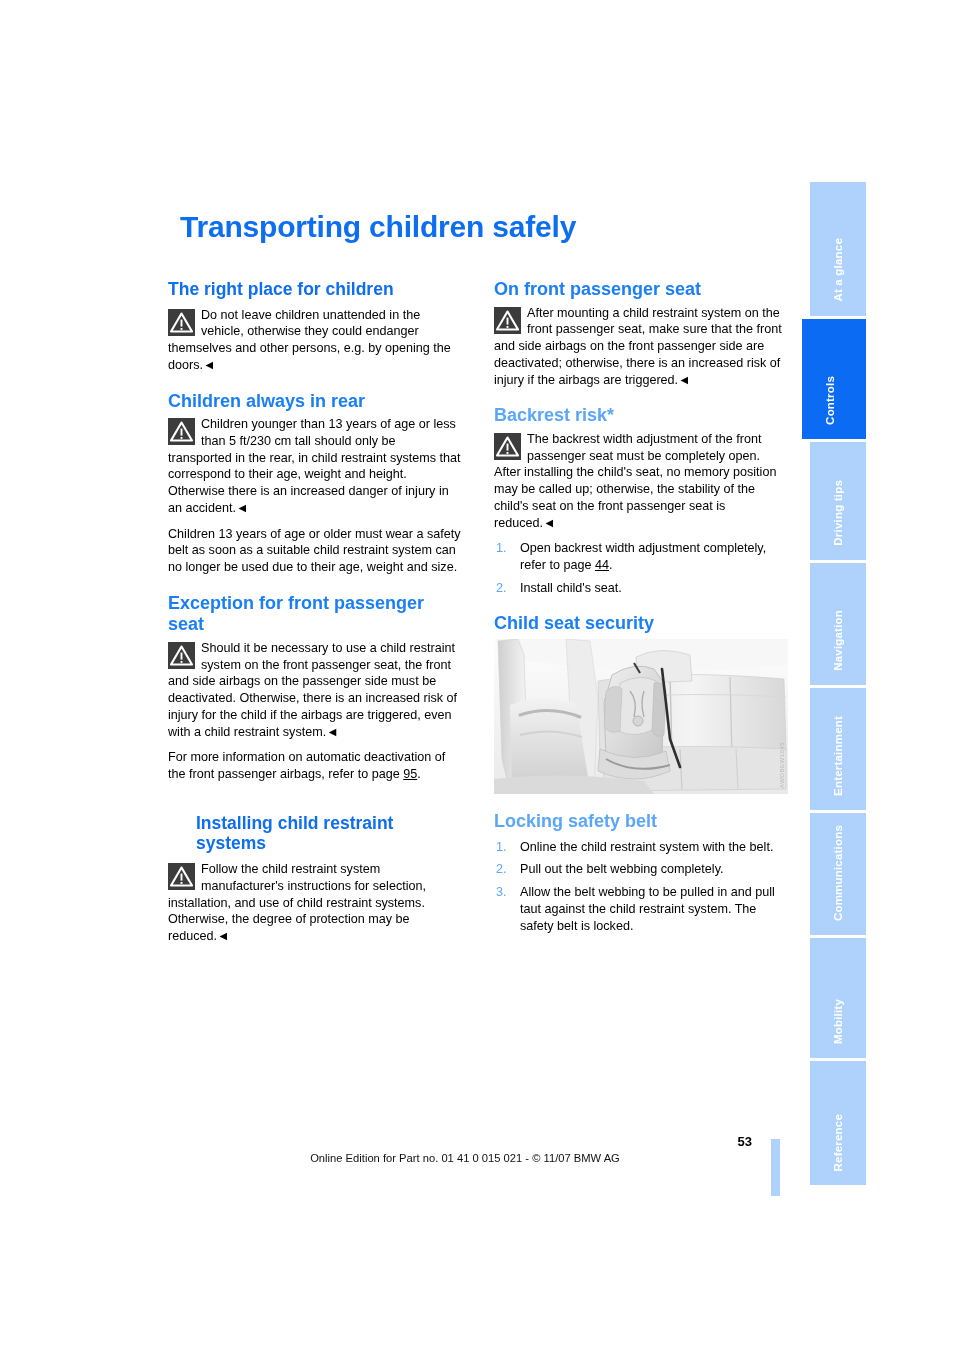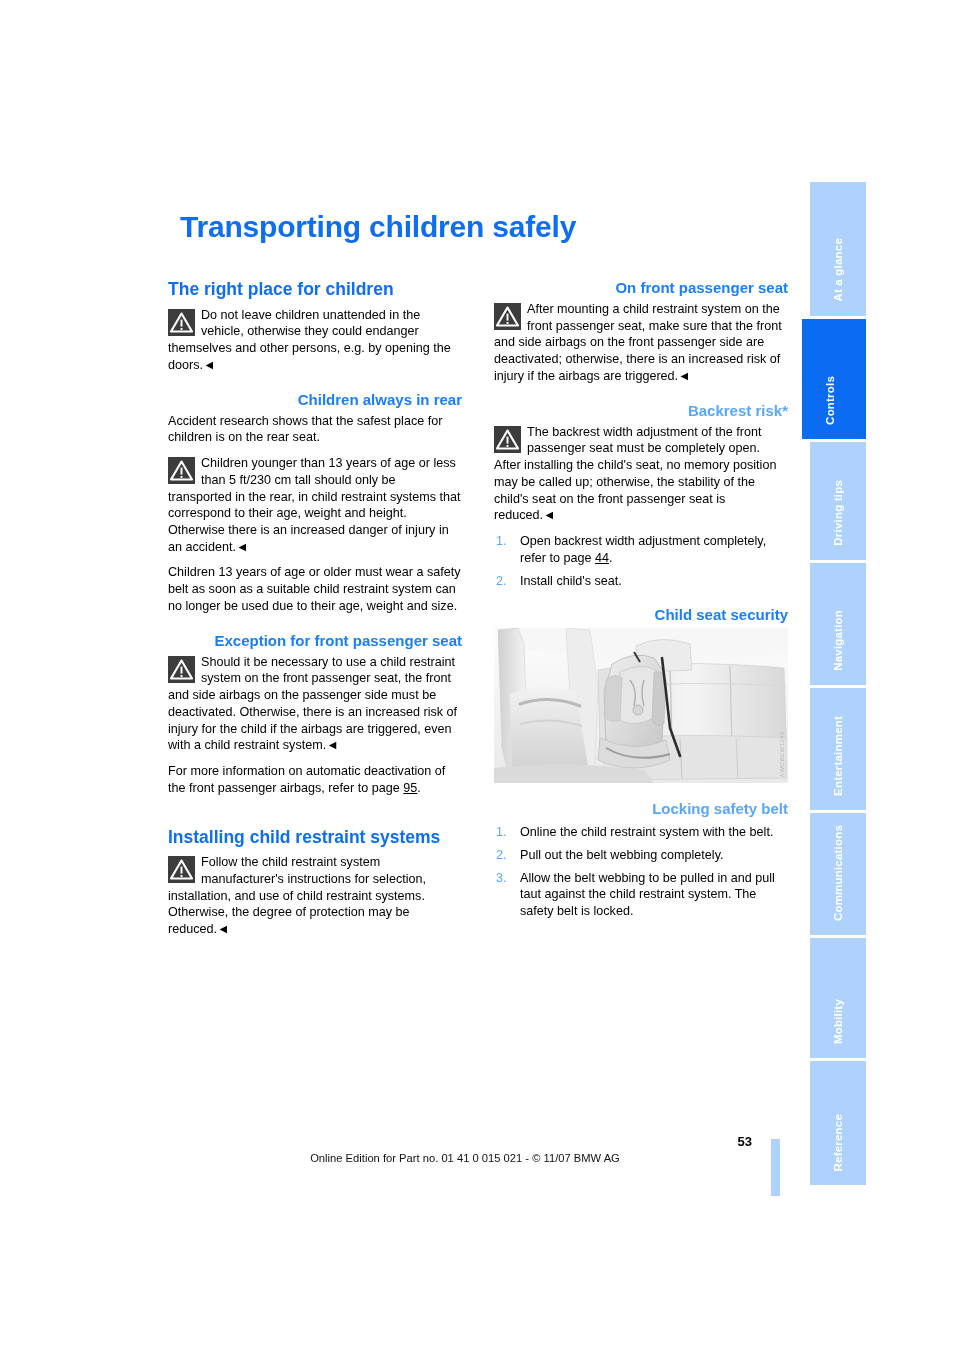--- a/index.html
+++ b/index.html
@@ -85,29 +85,28 @@
     box-sizing: border-box;
   }
 
   h2.sec {
     color: #0d6ef0;
     font-size: 17.5px;
     font-weight: bold;
     line-height: 1.18;
     margin: 0 0 7px 0;
   }
-  h2.sec.spaced-top { margin-top: 30px; }
+  h2.sec.spaced-top { margin-top: 30px; margin-left: 28px; }
 
   h3.sub {
     color: #1a7ff5;
-    font-size: 15px;
+    font-size: 18px;
     font-weight: bold;
     margin: 17px 0 4px 0;
     line-height: 1.2;
-    text-align: right;
   }
   h3.sub.light { color: #5aa6f7; }
   h3.sub.first { margin-top: 0; }
 
   p.body {
     font-size: 12.6px;
     line-height: 1.33;
     margin: 0 0 9px 0;
     text-align: left;
   }
@@ -259,21 +258,20 @@
               <path d="M13.5 4.5 L24 22.5 L3 22.5 Z" fill="none" stroke="#ffffff" stroke-width="2.1" stroke-linejoin="round"></path>
               <rect x="12.55" y="10.6" width="1.9" height="7" fill="#ffffff"></rect>
               <rect x="12.55" y="19" width="1.9" height="1.9" fill="#ffffff"></rect>
             </svg>
           </span>
           <span>Do not leave children unattended in the vehicle, otherwise they could endanger themselves and other persons, e.g. by opening the doors.◄</span>
         </div>
 
         <h3 class="sub">Children always in rear</h3>
 
-        <p class="body">Accident research shows that the safest place for children is on the rear seat.</p>
 
         <div class="warn">
           <span class="wicon">
             <svg width="27" height="27" viewBox="0 0 27 27" aria-hidden="true">
               <rect width="27" height="27" fill="#3c3c3c"></rect>
               <path d="M13.5 4.5 L24 22.5 L3 22.5 Z" fill="none" stroke="#ffffff" stroke-width="2.1" stroke-linejoin="round"></path>
               <rect x="12.55" y="10.6" width="1.9" height="7" fill="#ffffff"></rect>
               <rect x="12.55" y="19" width="1.9" height="1.9" fill="#ffffff"></rect>
             </svg>
           </span>

